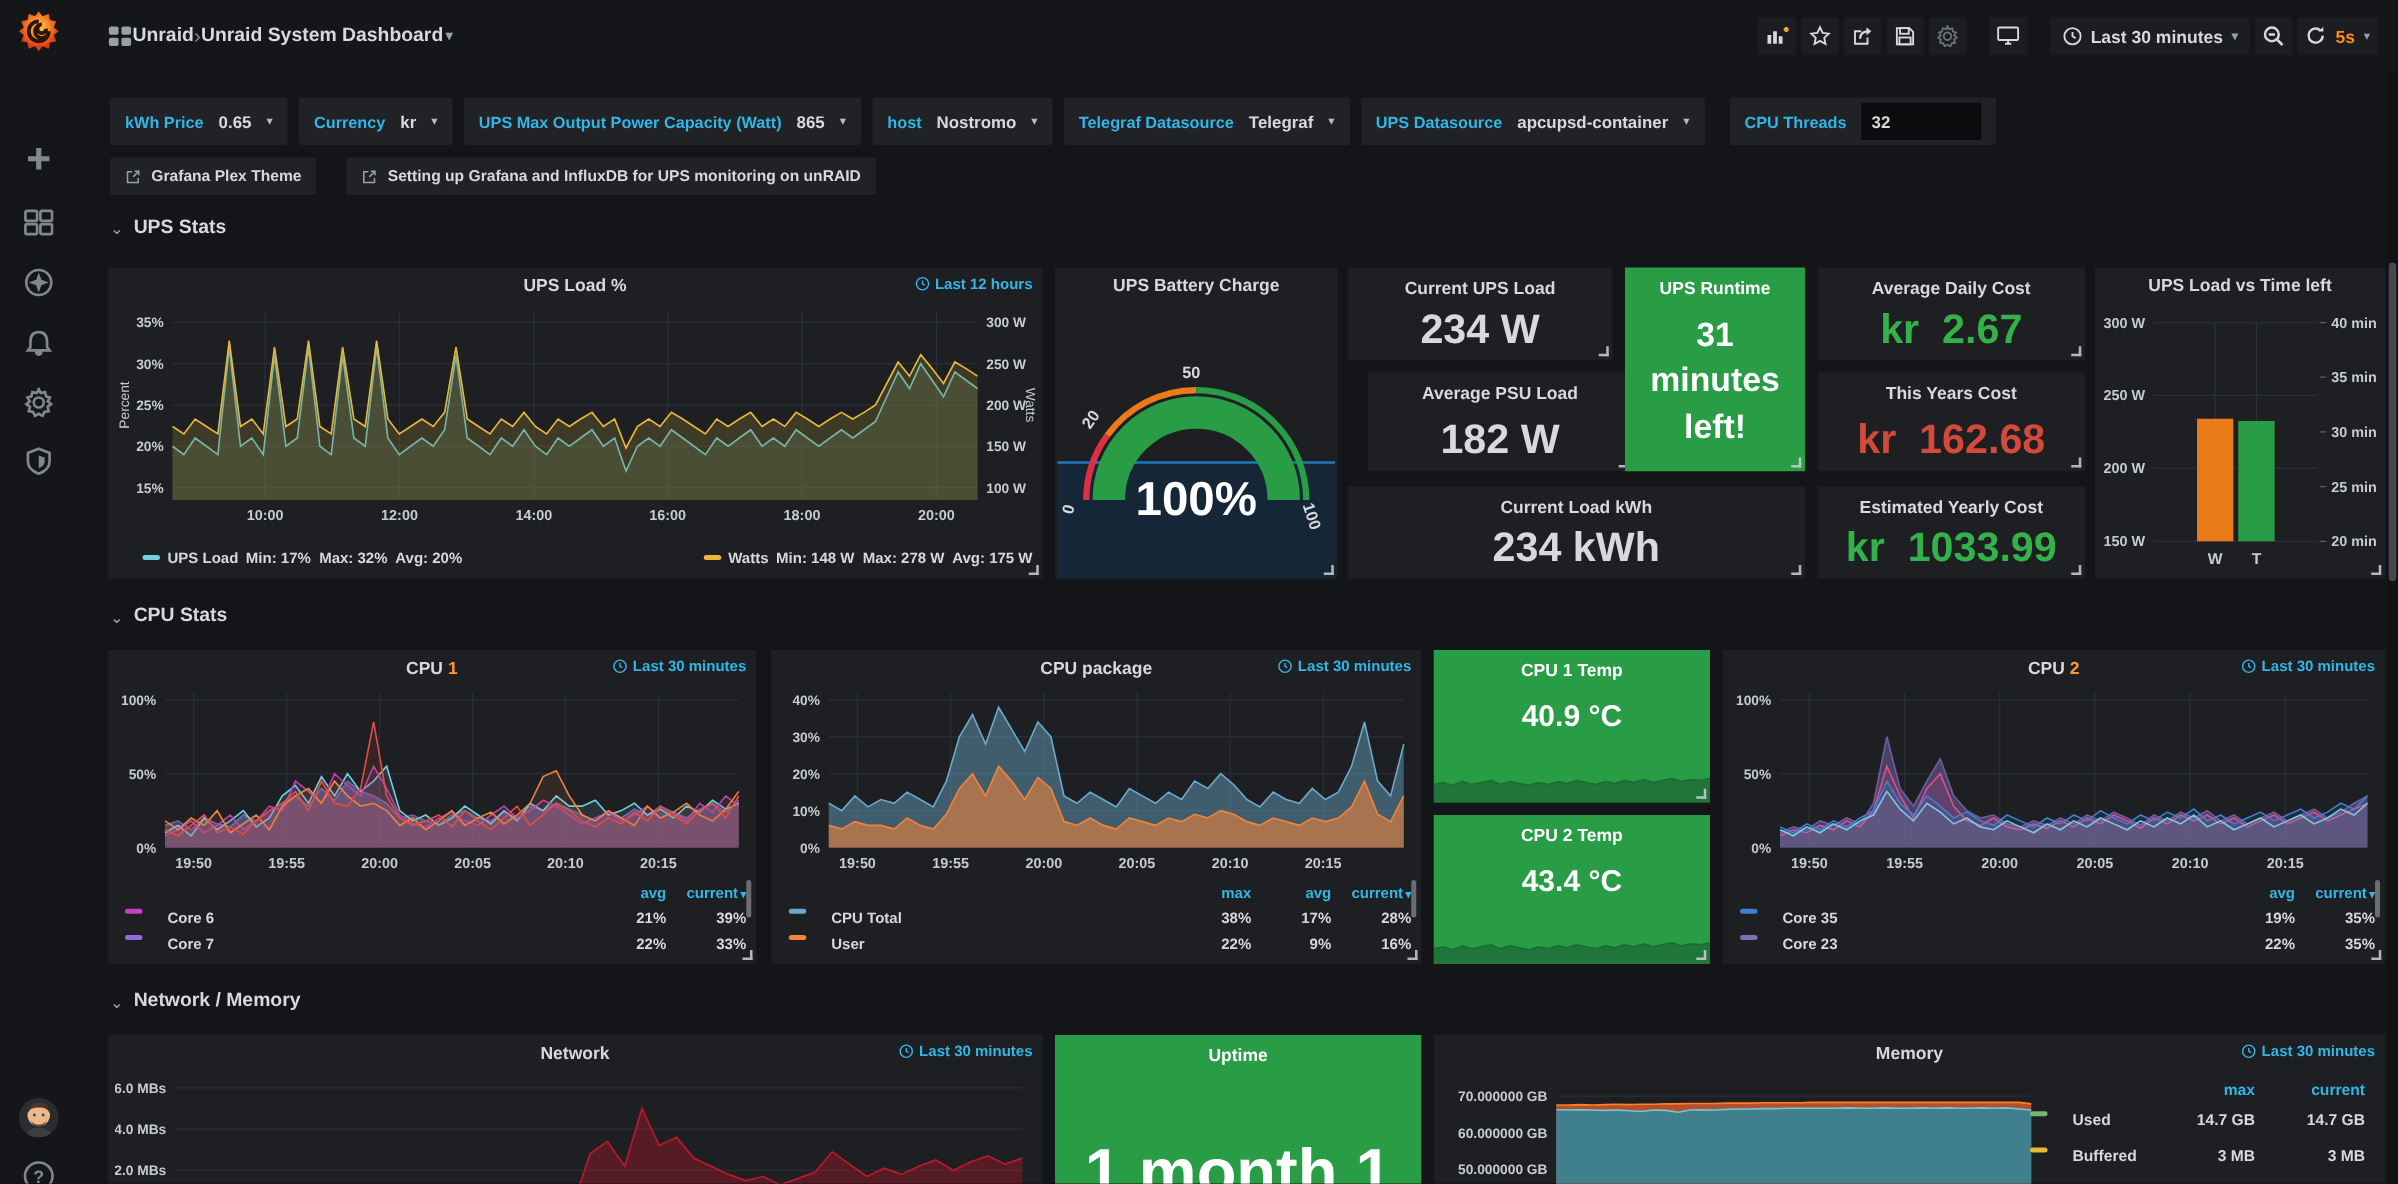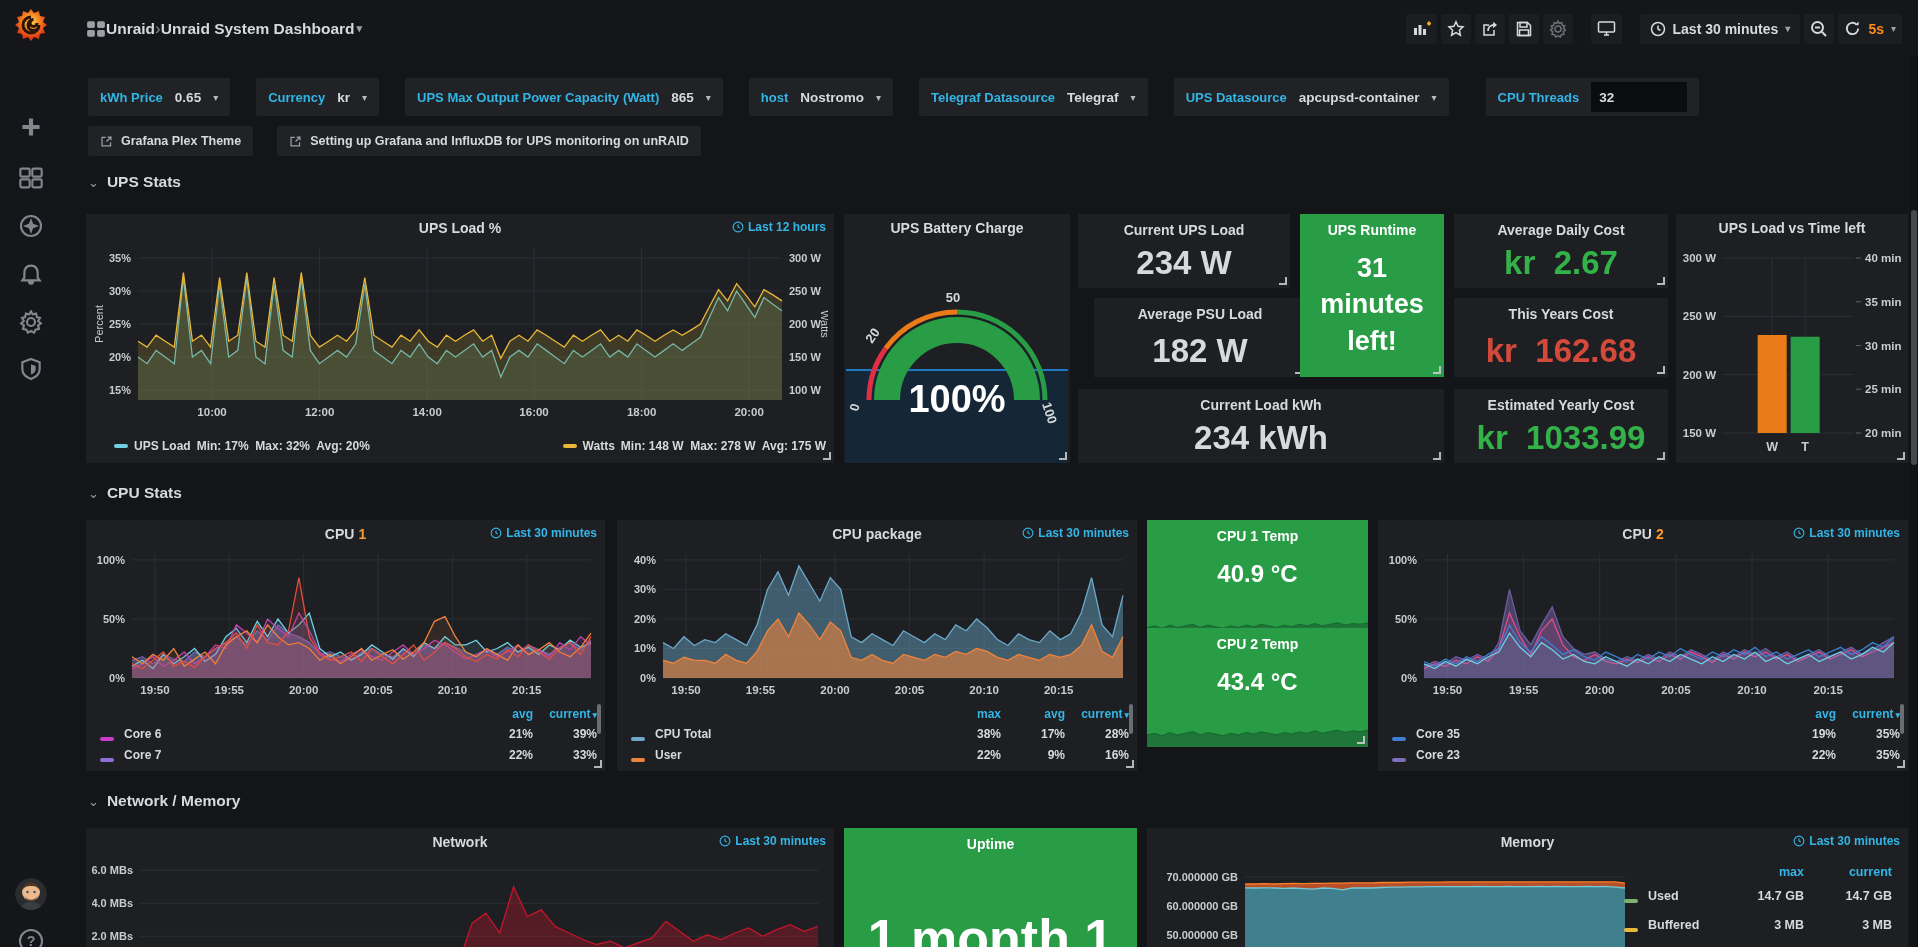--- a/index.html
+++ b/index.html
@@ -23,21 +23,21 @@
   .nav-right{margin-left:auto;display:flex;align-items:center;gap:4px;margin-right:16px;}
   .nav-btn{height:30px;min-width:30px;background:#1b1d21;border-radius:2px;display:flex;align-items:center;justify-content:center;cursor:pointer;padding:0 6px;}
   .nav-btn svg{stroke:#d8d9da;fill:none;stroke-width:1.5;}
   .nav-btn.dim svg{stroke:#6d7177;}
   .nav-gap{width:10px;}
   .time-btn{gap:7px;font-size:14px;font-weight:bold;color:#d8d9da;padding:0 10px;}
   .time-btn .caret{color:#9aa0a6;font-size:10px;}
   .interval{color:#ff8c1a;font-weight:bold;font-size:14px;}
 
   
-  .varrow{position:absolute;left:88px;top:78px;display:flex;gap:26px;}
+  .varrow{position:absolute;left:88px;top:78px;display:flex;gap:9px;}
   .varpill{height:38px;background:#202226;border-radius:2px;display:flex;align-items:center;padding:0 12px;gap:12px;cursor:pointer;}
   .varlabel{color:#33b5e5;font-weight:bold;font-size:13px;}
   .varvalue{color:#d8d9da;font-weight:bold;font-size:13.5px;}
   .varpill .caret{color:#b9babc;font-size:10px;}
   .varinput{width:96px;height:30px;background:#0b0c0e;border:none;color:#d8d9da;font-weight:bold;font-size:13.5px;font-family:inherit;padding:0 8px;}
   .linkrow{position:absolute;left:88px;top:126px;display:flex;gap:24px;}
   .linkpill{height:30px;background:#202226;border-radius:2px;display:flex;align-items:center;gap:8px;padding:0 12px;cursor:pointer;font-size:12.5px;font-weight:bold;color:#d8d9da;}
   .linkpill svg{stroke:#9aa0a6;fill:none;stroke-width:1.5;}
 
   
@@ -66,21 +66,21 @@
 
   
   .ups-legend{position:absolute;left:28px;right:8px;bottom:10px;display:flex;justify-content:space-between;
     font-size:12px;font-weight:bold;color:#d8d9da;}
   .lg-item{display:flex;align-items:center;gap:6px;cursor:pointer;}
   .swatch{width:14px;height:4px;border-radius:2px;display:inline-block;}
   .lg-stats{font-weight:bold;color:#d8d9da;}
   .legend-tbl{position:absolute;left:14px;right:8px;bottom:6px;font-size:12px;font-weight:bold;color:#d8d9da;}
   .lg-head{display:flex;justify-content:flex-end;color:#33b5e5;height:19px;align-items:center;position:relative;}
   .lg-row{display:flex;align-items:center;height:21px;}
-  .lg-name{display:flex;align-items:flex-end;gap:10px;flex:1;cursor:pointer;}
+  .lg-name{display:flex;align-items:flex-start;gap:20px;flex:1;cursor:pointer;}
   .lg-col{width:64px;text-align:right;}
   .sort-caret{font-size:9px;margin-left:2px;}
   .lg-scroll{position:absolute;right:-4px;top:0;width:4px;height:30px;border-radius:3px;background:#6a6e72;}
 
   
   .mem-legend{position:absolute;right:16px;top:34px;width:268px;font-size:12.5px;font-weight:bold;}
   .mem-legend .lg-col{width:88px;}
   .mem-legend .lg-row{height:29px;}
 
   
@@ -613,21 +613,21 @@
         <span>CPU 1 Temp</span>
       </div>
     <div class="temp-val">40.9 °C</div>
     <div class="chart-host" style="left:0;bottom:0;width:221px;height:32px">
         <svg width="221" height="32">
           <polygon points="0,32 0.0,17.6 7.6,16.0 15.2,18.4 22.9,15.2 30.5,17.6 38.1,16.0 45.7,14.4 53.3,17.6 61.0,15.2 68.6,16.8 76.2,18.4 83.8,16.0 91.4,17.6 99.1,15.2 106.7,16.8 114.3,14.4 121.9,16.0 129.6,17.6 137.2,15.2 144.8,16.8 152.4,14.4 160.0,16.0 167.7,13.6 175.3,16.0 182.9,14.4 190.5,12.8 198.1,15.2 205.8,13.6 213.4,14.4 221.0,12.8 221,32" fill="#20763a" fill-opacity="1"></polygon>
           <polyline points="0.0,17.6 7.6,16.0 15.2,18.4 22.9,15.2 30.5,17.6 38.1,16.0 45.7,14.4 53.3,17.6 61.0,15.2 68.6,16.8 76.2,18.4 83.8,16.0 91.4,17.6 99.1,15.2 106.7,16.8 114.3,14.4 121.9,16.0 129.6,17.6 137.2,15.2 144.8,16.8 152.4,14.4 160.0,16.0 167.7,13.6 175.3,16.0 182.9,14.4 190.5,12.8 198.1,15.2 205.8,13.6 213.4,14.4 221.0,12.8 " fill="none" stroke="#186c30" stroke-width="1.3"></polyline>
         </svg>
       </div>
   </div>
-  <div class="panel stat green" style="left:1147px;top:628px;width:221px;height:119px">
+  <div class="panel stat green" style="left:1147px;top:652px;width:221px;height:119px">
     <div class="p-title" style="color:#fff">
         <span>CPU 2 Temp</span>
       </div>
     <div class="temp-val">43.4 °C</div>
     <div class="chart-host" style="left:0;bottom:0;width:221px;height:32px">
         <svg width="221" height="32">
           <polygon points="0,32 0.0,20.0 7.6,18.4 15.2,20.8 22.9,17.6 30.5,20.0 38.1,18.4 45.7,16.8 53.3,20.0 61.0,17.6 68.6,19.2 76.2,20.8 83.8,18.4 91.4,20.0 99.1,17.6 106.7,19.2 114.3,16.8 121.9,18.4 129.6,20.0 137.2,17.6 144.8,19.2 152.4,16.8 160.0,18.4 167.7,16.0 175.3,18.4 182.9,16.8 190.5,15.2 198.1,17.6 205.8,16.0 213.4,16.8 221.0,15.2 221,32" fill="#20763a" fill-opacity="1"></polygon>
           <polyline points="0.0,20.0 7.6,18.4 15.2,20.8 22.9,17.6 30.5,20.0 38.1,18.4 45.7,16.8 53.3,20.0 61.0,17.6 68.6,19.2 76.2,20.8 83.8,18.4 91.4,20.0 99.1,17.6 106.7,19.2 114.3,16.8 121.9,18.4 129.6,20.0 137.2,17.6 144.8,19.2 152.4,16.8 160.0,18.4 167.7,16.0 175.3,18.4 182.9,16.8 190.5,15.2 198.1,17.6 205.8,16.0 213.4,16.8 221.0,15.2 " fill="none" stroke="#186c30" stroke-width="1.3"></polyline>
         </svg>
       </div>

